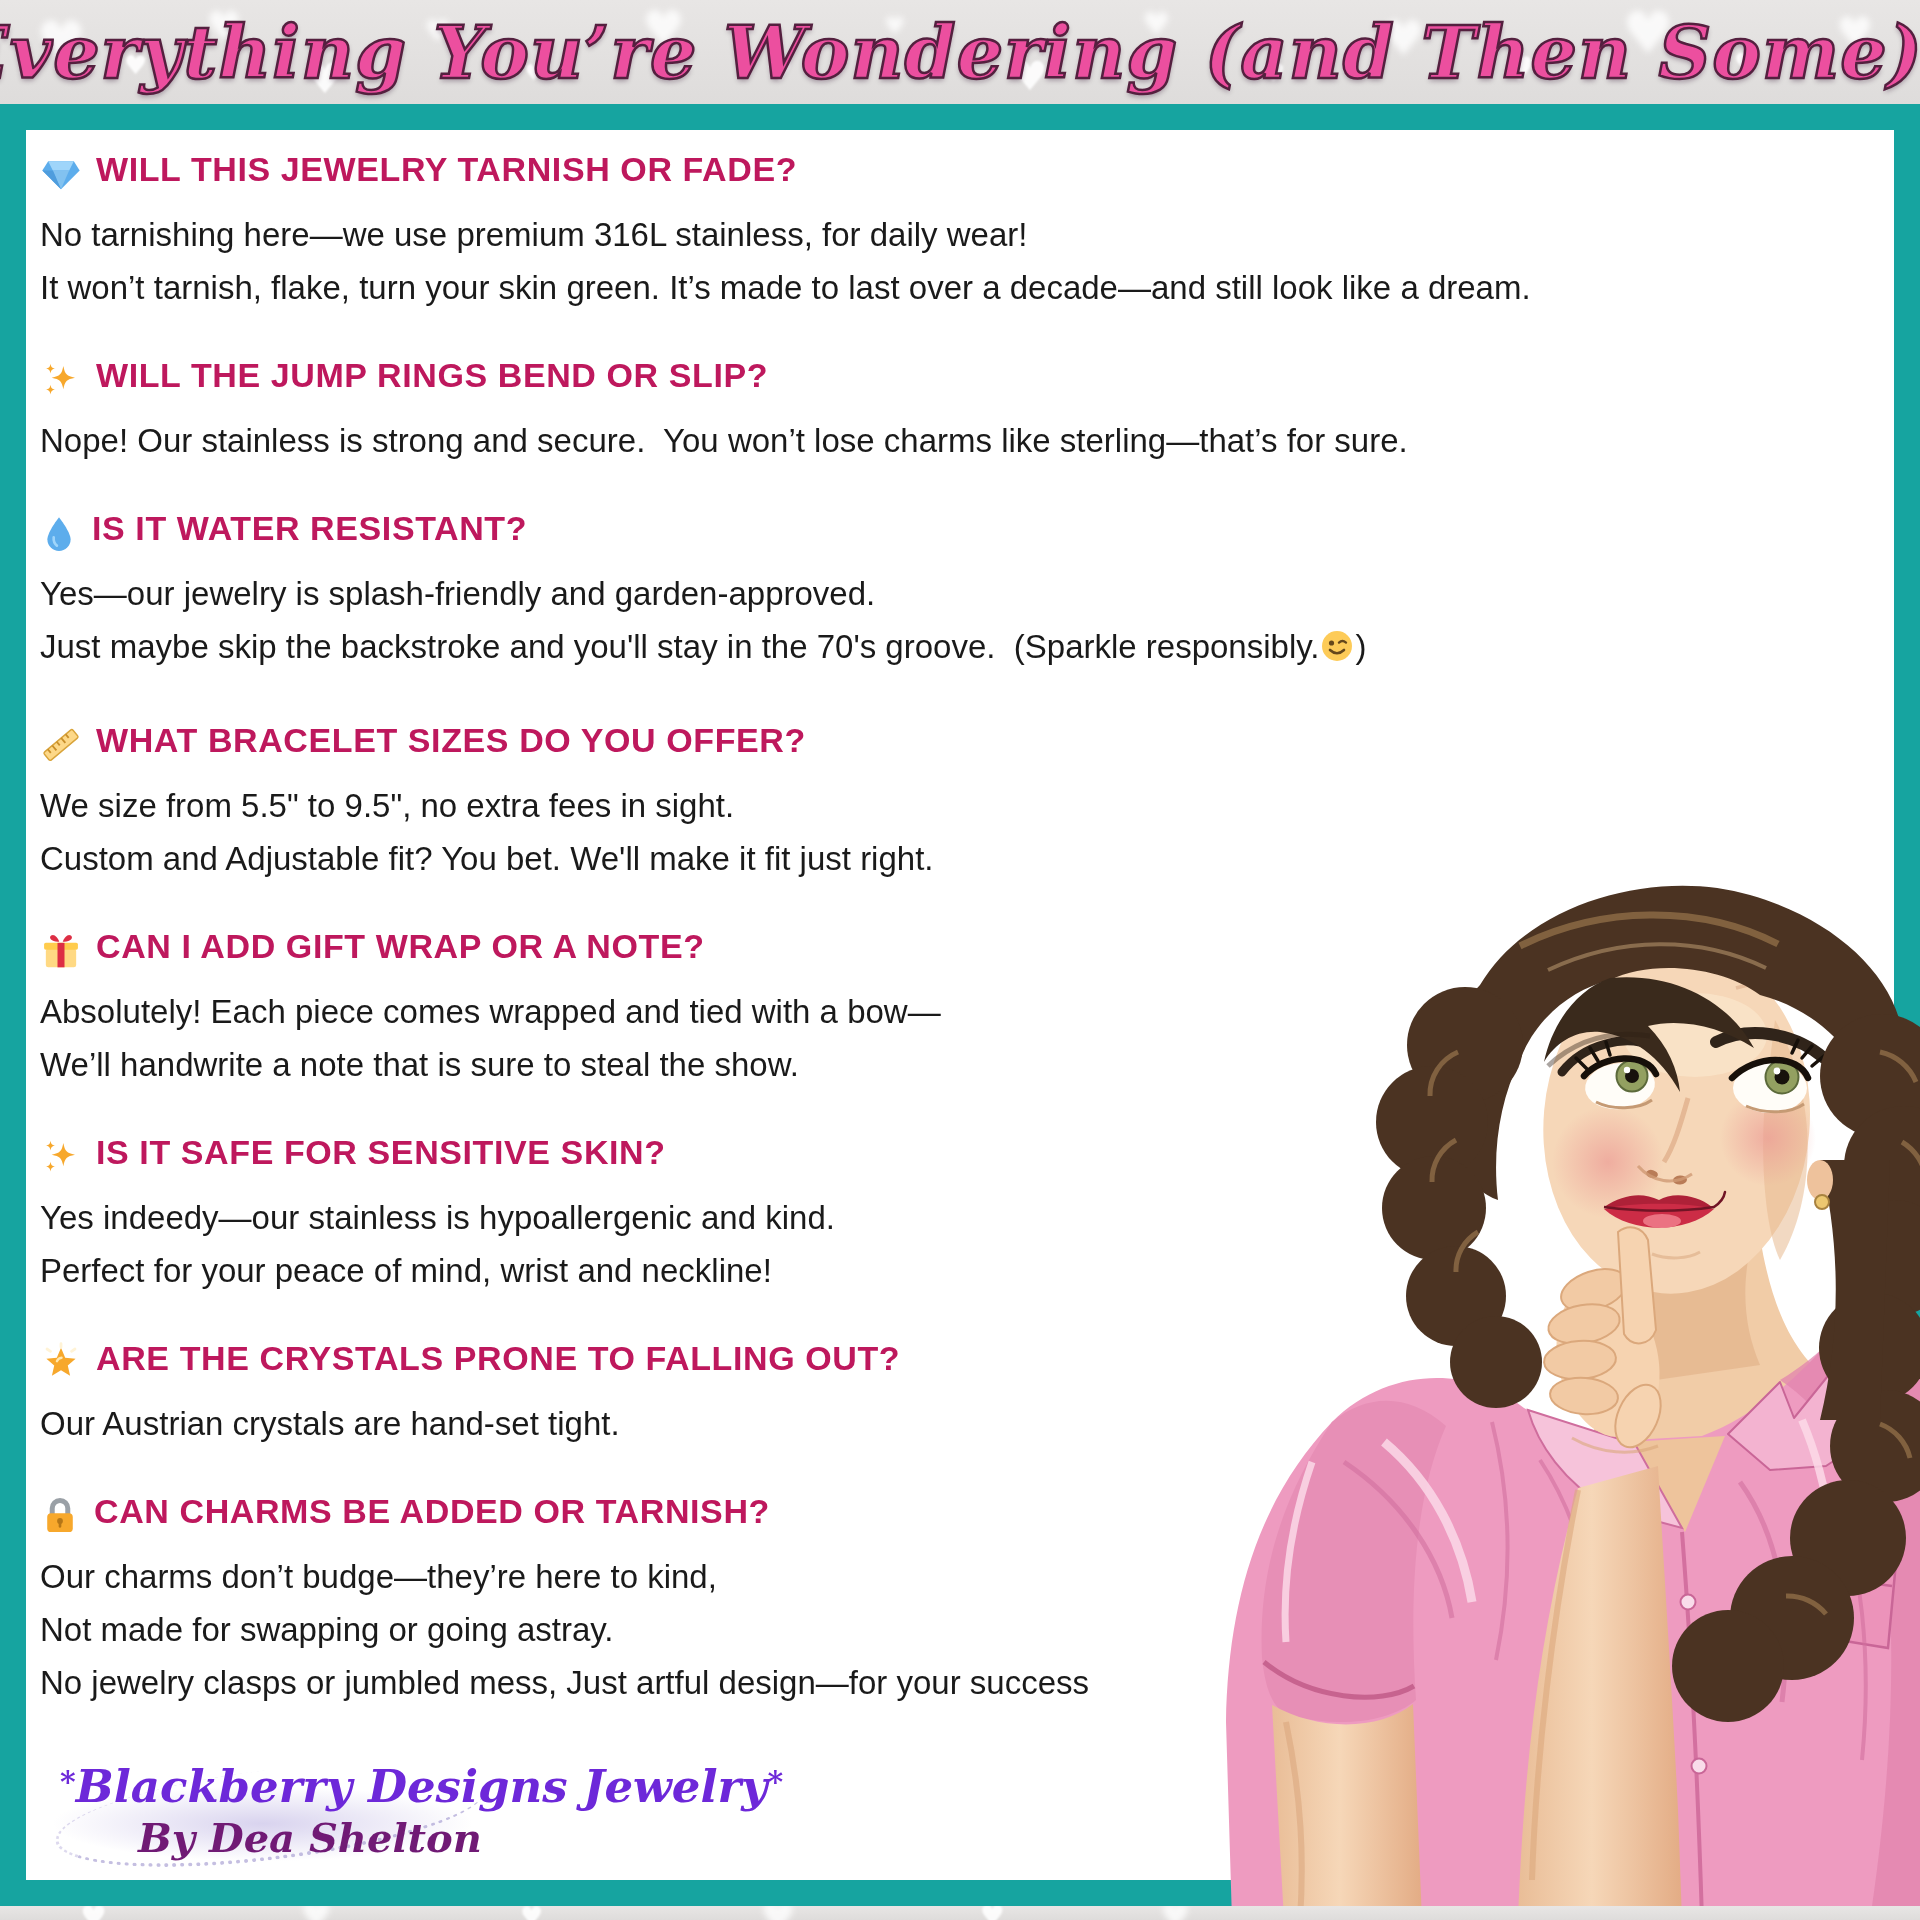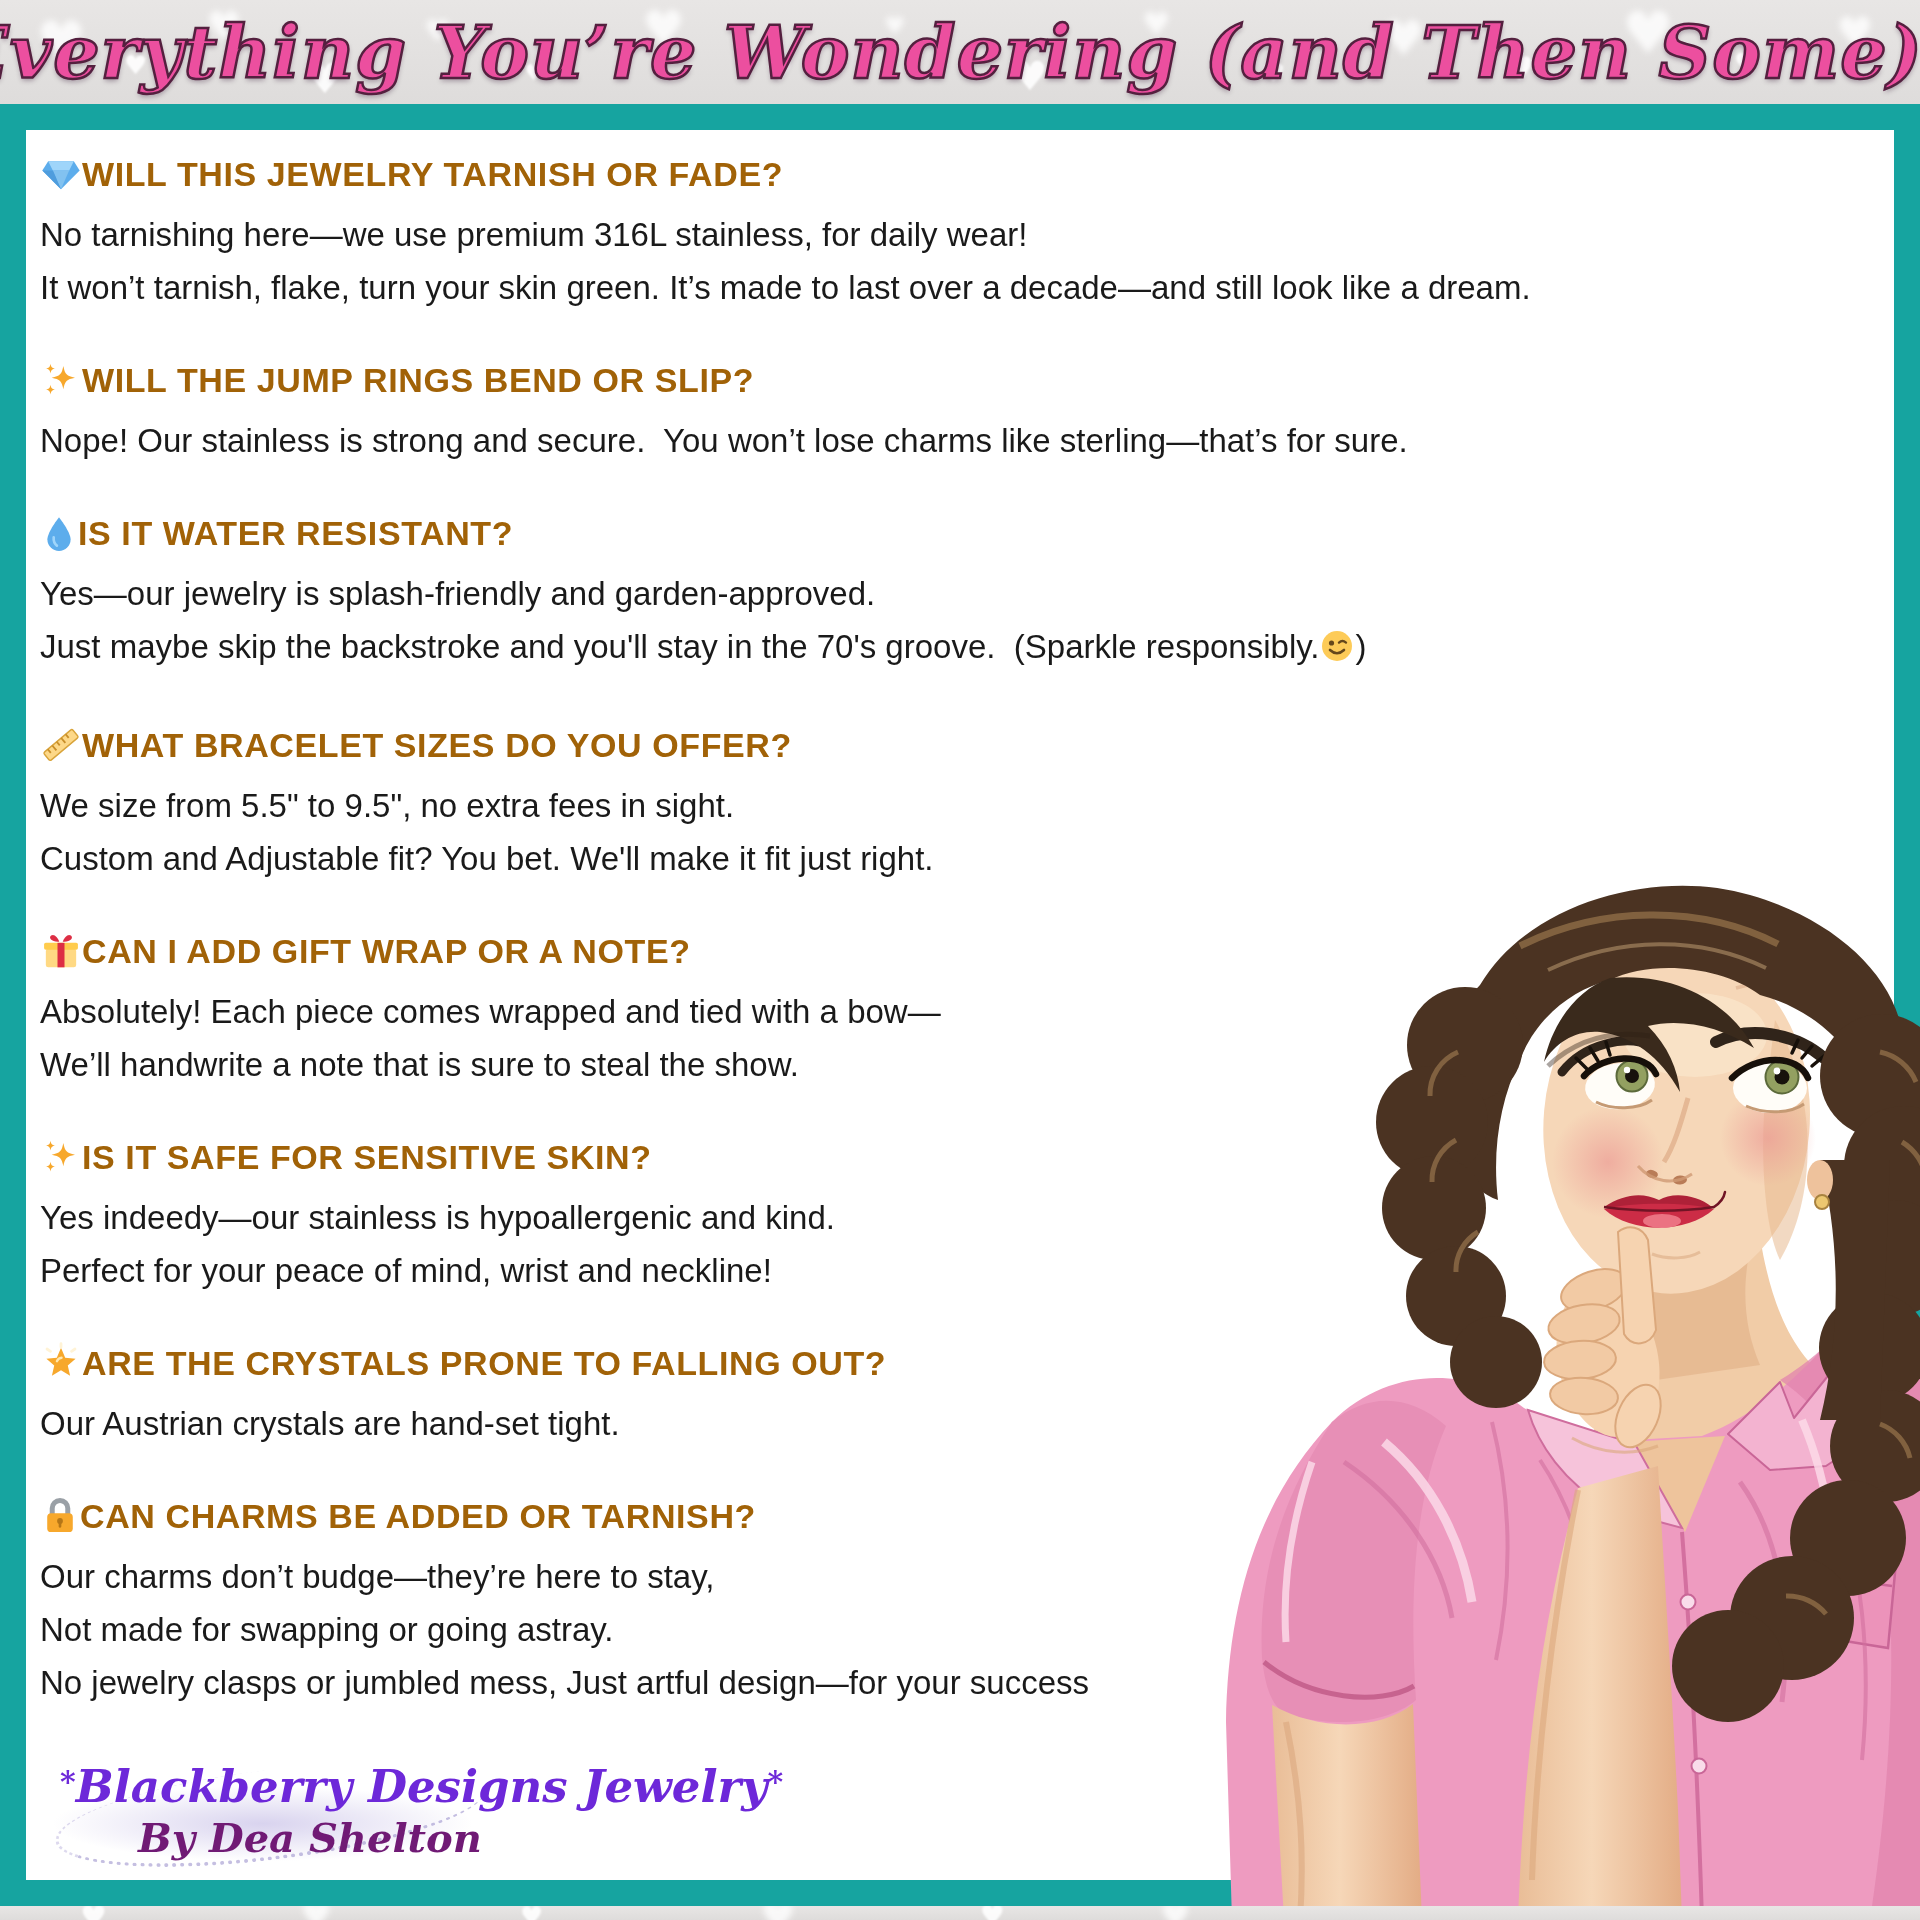--- a/index.html
+++ b/index.html
@@ -19,21 +19,21 @@
     font-family:"DejaVu Serif",serif;font-style:italic;font-weight:bold;font-size:73px;letter-spacing:1px;
     color:#ec4f9f;-webkit-text-stroke:2.5px #54203f;text-shadow:0 3px 5px rgba(40,10,40,.35);white-space:nowrap;}
 
   
   .frame{position:absolute;top:104px;left:0;width:1920px;height:1802px;box-sizing:border-box;
     background:#ffffff;border:26px solid #16a4a0;}
 
   
   .content{position:absolute;top:130px;left:26px;width:1500px;padding:20px 0 0 14px;color:#161616;}
   .faq-section{margin-bottom:42px;}
-  .q{display:flex;align-items:center;gap:0;font-weight:bold;font-size:34px;letter-spacing:.6px;color:#a16207;height:48px;margin-bottom:10px;}
+  .q{display:flex;gap:14px;font-weight:bold;font-size:34px;letter-spacing:.6px;color:#be185d;height:48px;margin-bottom:10px;}
   .q .icon{flex:0 0 auto;display:flex;align-items:center;}
   .a{margin:0;font-size:33px;line-height:53px;white-space:pre-wrap;color:#1a1a1a;}
   .inline-icon{display:inline-block;vertical-align:-6px;}
 
   
   .logo-wrap{position:absolute;left:48px;top:1756px;width:520px;height:126px;}
   .logo-swirl{position:absolute;left:-10px;top:6px;width:500px;height:112px;
     background:radial-gradient(60% 48% at 45% 55%, rgba(185,175,225,.55), rgba(185,175,225,0) 70%);}
   .logo-dots{position:absolute;left:6px;top:14px;width:430px;height:86px;border-radius:50%;
     border-bottom:4px dotted rgba(158,148,206,.6);border-left:3px dotted rgba(158,148,206,.35);transform:rotate(-7deg);}
@@ -192,21 +192,21 @@
         <span class="icon">
           <svg width="40" height="42" viewBox="0 0 36 36">
               <path d="M11,17 V11 a7,7 0 0 1 14,0 V17" stroke="#9aa0a6" stroke-width="4.5" fill="none"></path>
               <rect x="6.5" y="15.5" width="23" height="17" rx="3.5" fill="#f7a82c"></rect>
               <circle cx="18" cy="22.5" r="2.6" fill="#b57617"></circle>
               <rect x="16.8" y="23.5" width="2.4" height="5" rx="1" fill="#b57617"></rect>
             </svg>
         </span>
         <span>CAN CHARMS BE ADDED OR TARNISH?</span>
       </div>
-      <p class="a">Our charms don’t budge—they’re here to stay,</p>
+      <p class="a">Our charms don’t budge—they’re here to kind,</p>
       <p class="a">Not made for swapping or going astray.</p>
       <p class="a">No jewelry clasps or jumbled mess, Just artful design—for your success</p>
     </section>
   </div>
 
   <div class="logo-wrap">
     <div class="logo-swirl"></div>
     <div class="logo-dots"></div>
     <div class="logo-brand"><span class="logo-star">*</span><span>Blackberry Designs Jewelry</span><span class="logo-star">*</span></div>
     <div class="logo-byline">By Dea Shelton</div>

